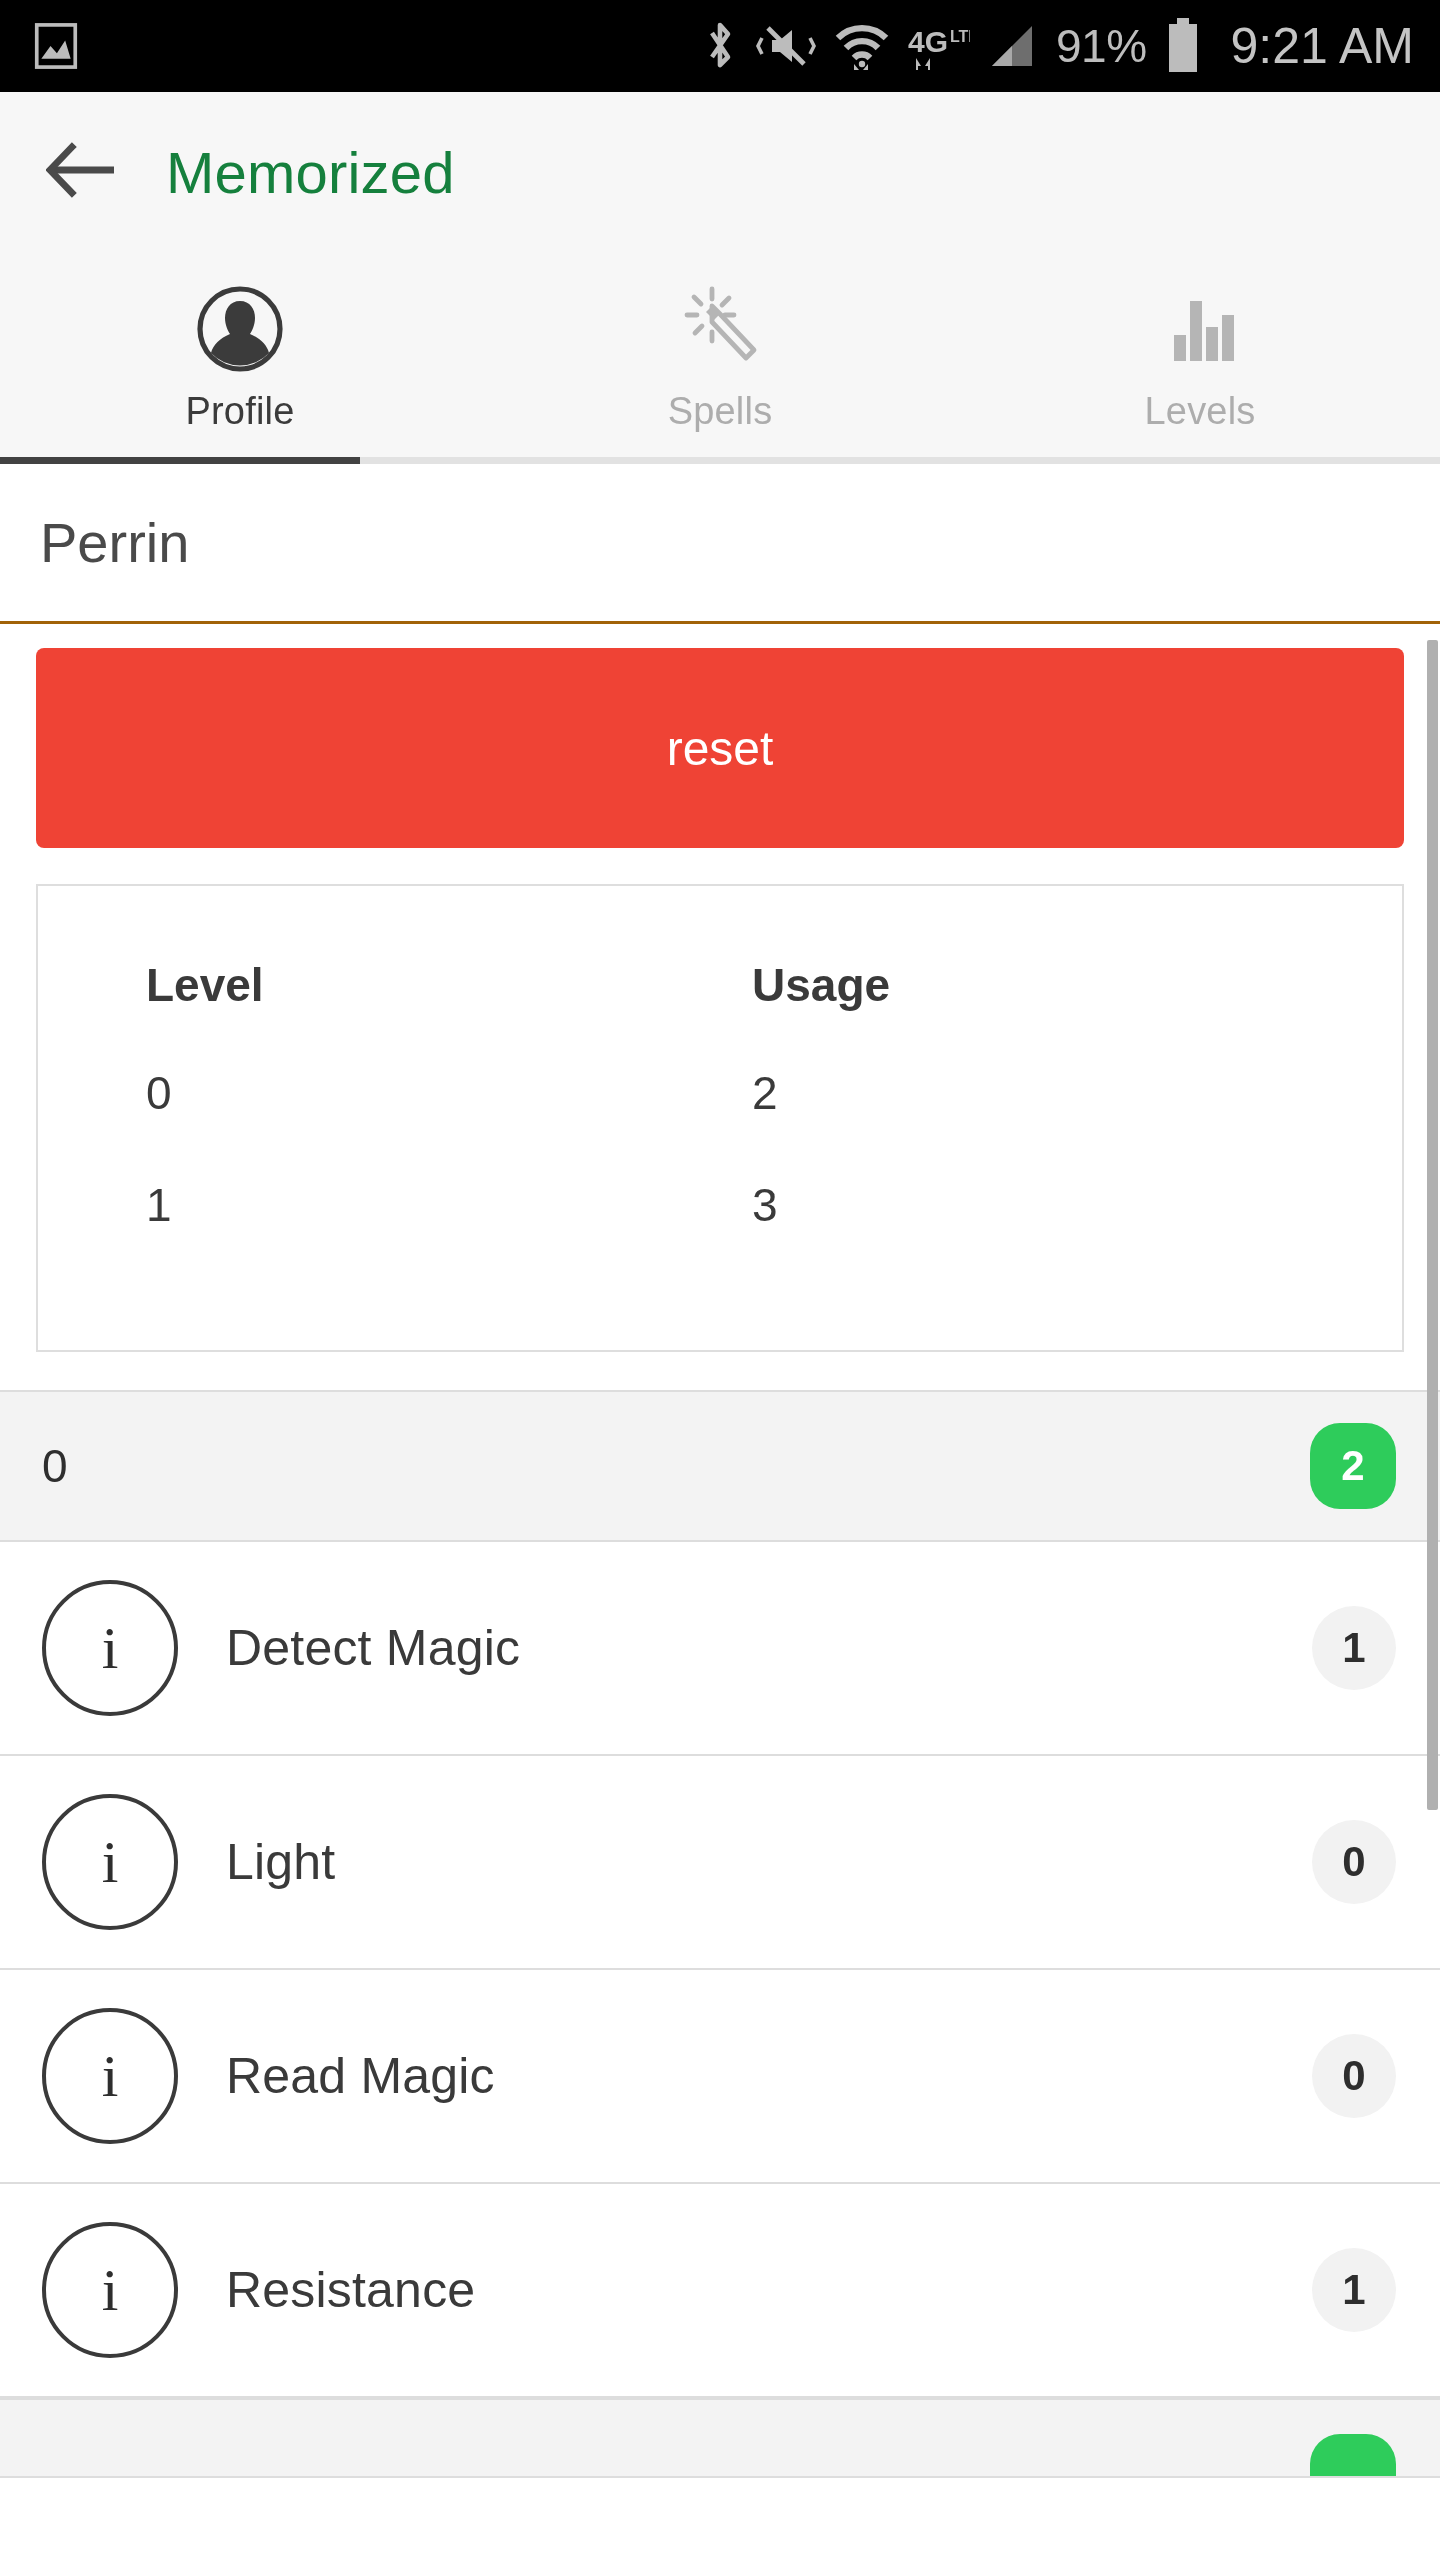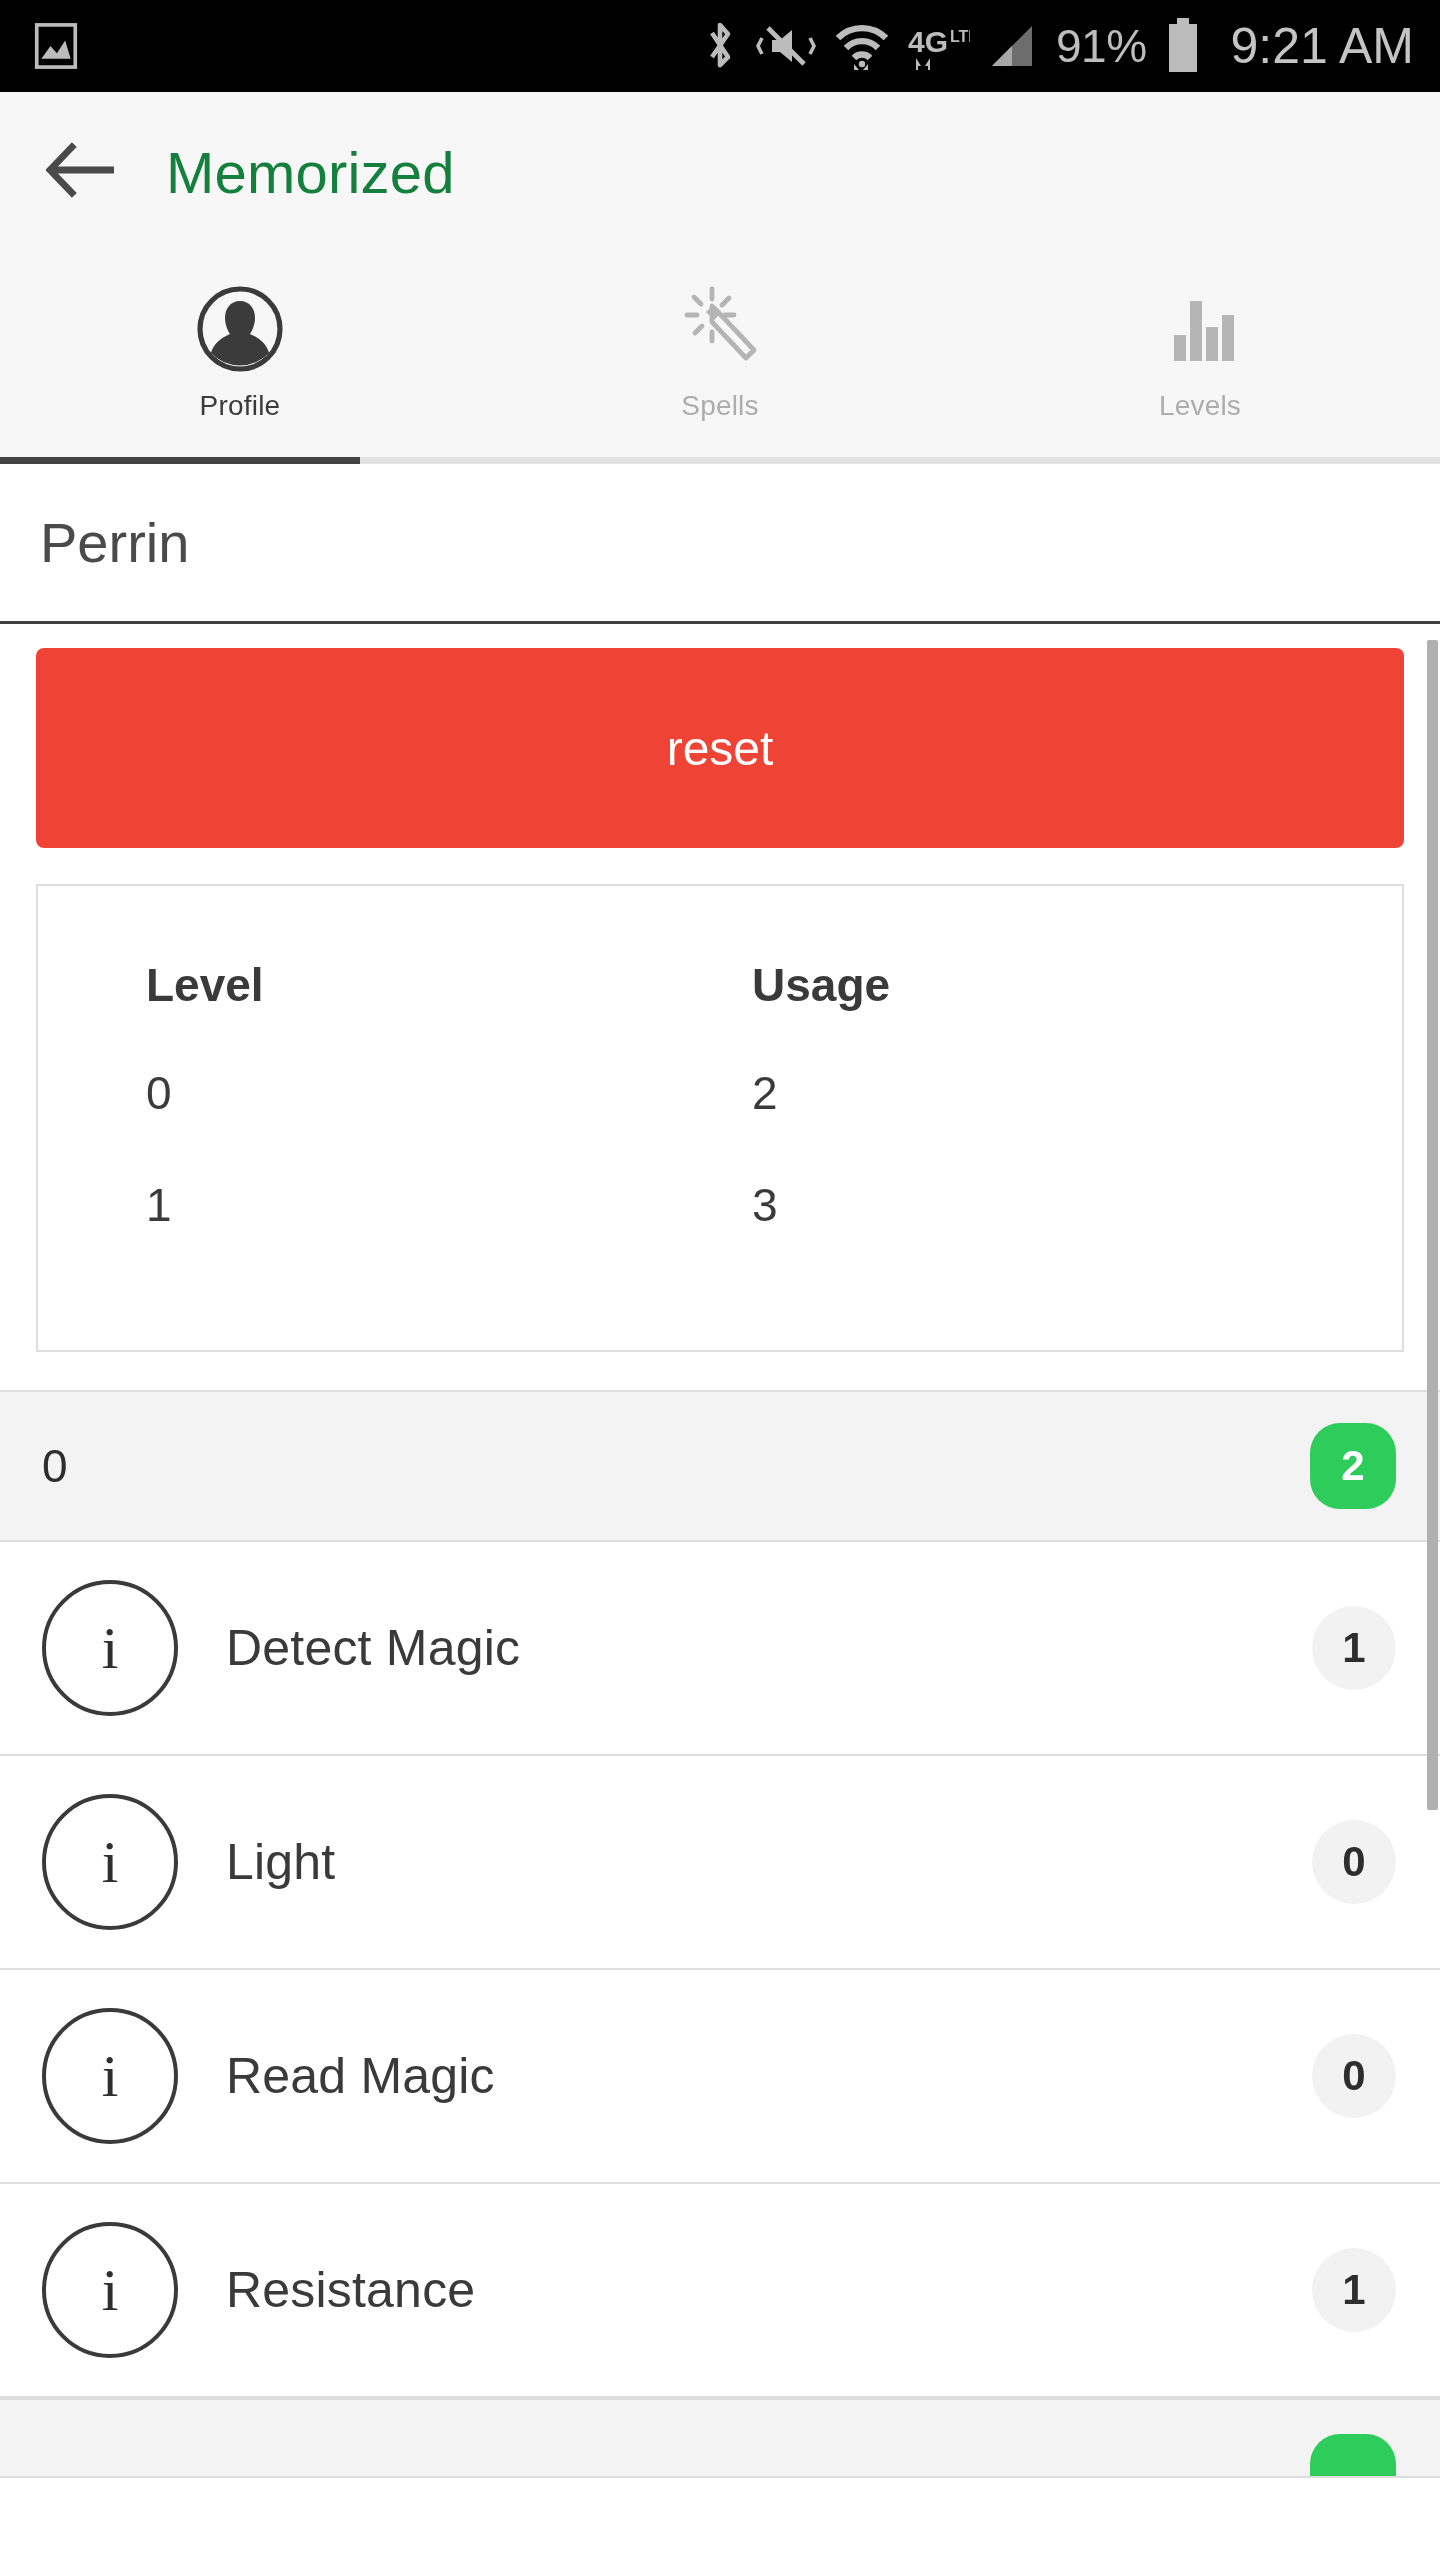--- a/index.html
+++ b/index.html
@@ -53,38 +53,38 @@
     flex:1 1 25%;
     display:flex; flex-direction:column;
     align-items:center; justify-content:flex-start;
     padding-top:22px;
     cursor:pointer;
   }
   .tab-icon{
     height:110px; display:flex; align-items:center; justify-content:center;
   }
   .tab-label{
-    font-size:28px; color:#adadad; margin-top:6px; letter-spacing:0.2px;
+    font-size:38px; color:#adadad; margin-top:6px; letter-spacing:0.2px;
   }
   .tab.active .tab-label{ color:#3b3b3b; }
   .tab-underline-wrap{
     position:absolute; left:0; right:0; bottom:0; height:7px;
     background:#e2e2e2;
   }
   .tab-underline{
     position:absolute; left:0; bottom:0; width:25%; height:7px;
     background:#424242;
   }
 
   
   .charname-row{
     height:160px; background:#ffffff;
     display:flex; align-items:center;
     padding-left:40px;
-    border-bottom:3px solid #404040;
+    border-bottom:3px solid #a16207;
   }
   .charname{
     font-size:56px; color:#4a4a4a; font-weight:400;
   }
 
   
   .content{
     position:relative;
     height:calc(2560px - 92px - 160px - 212px - 163px);
     background:#ffffff;

